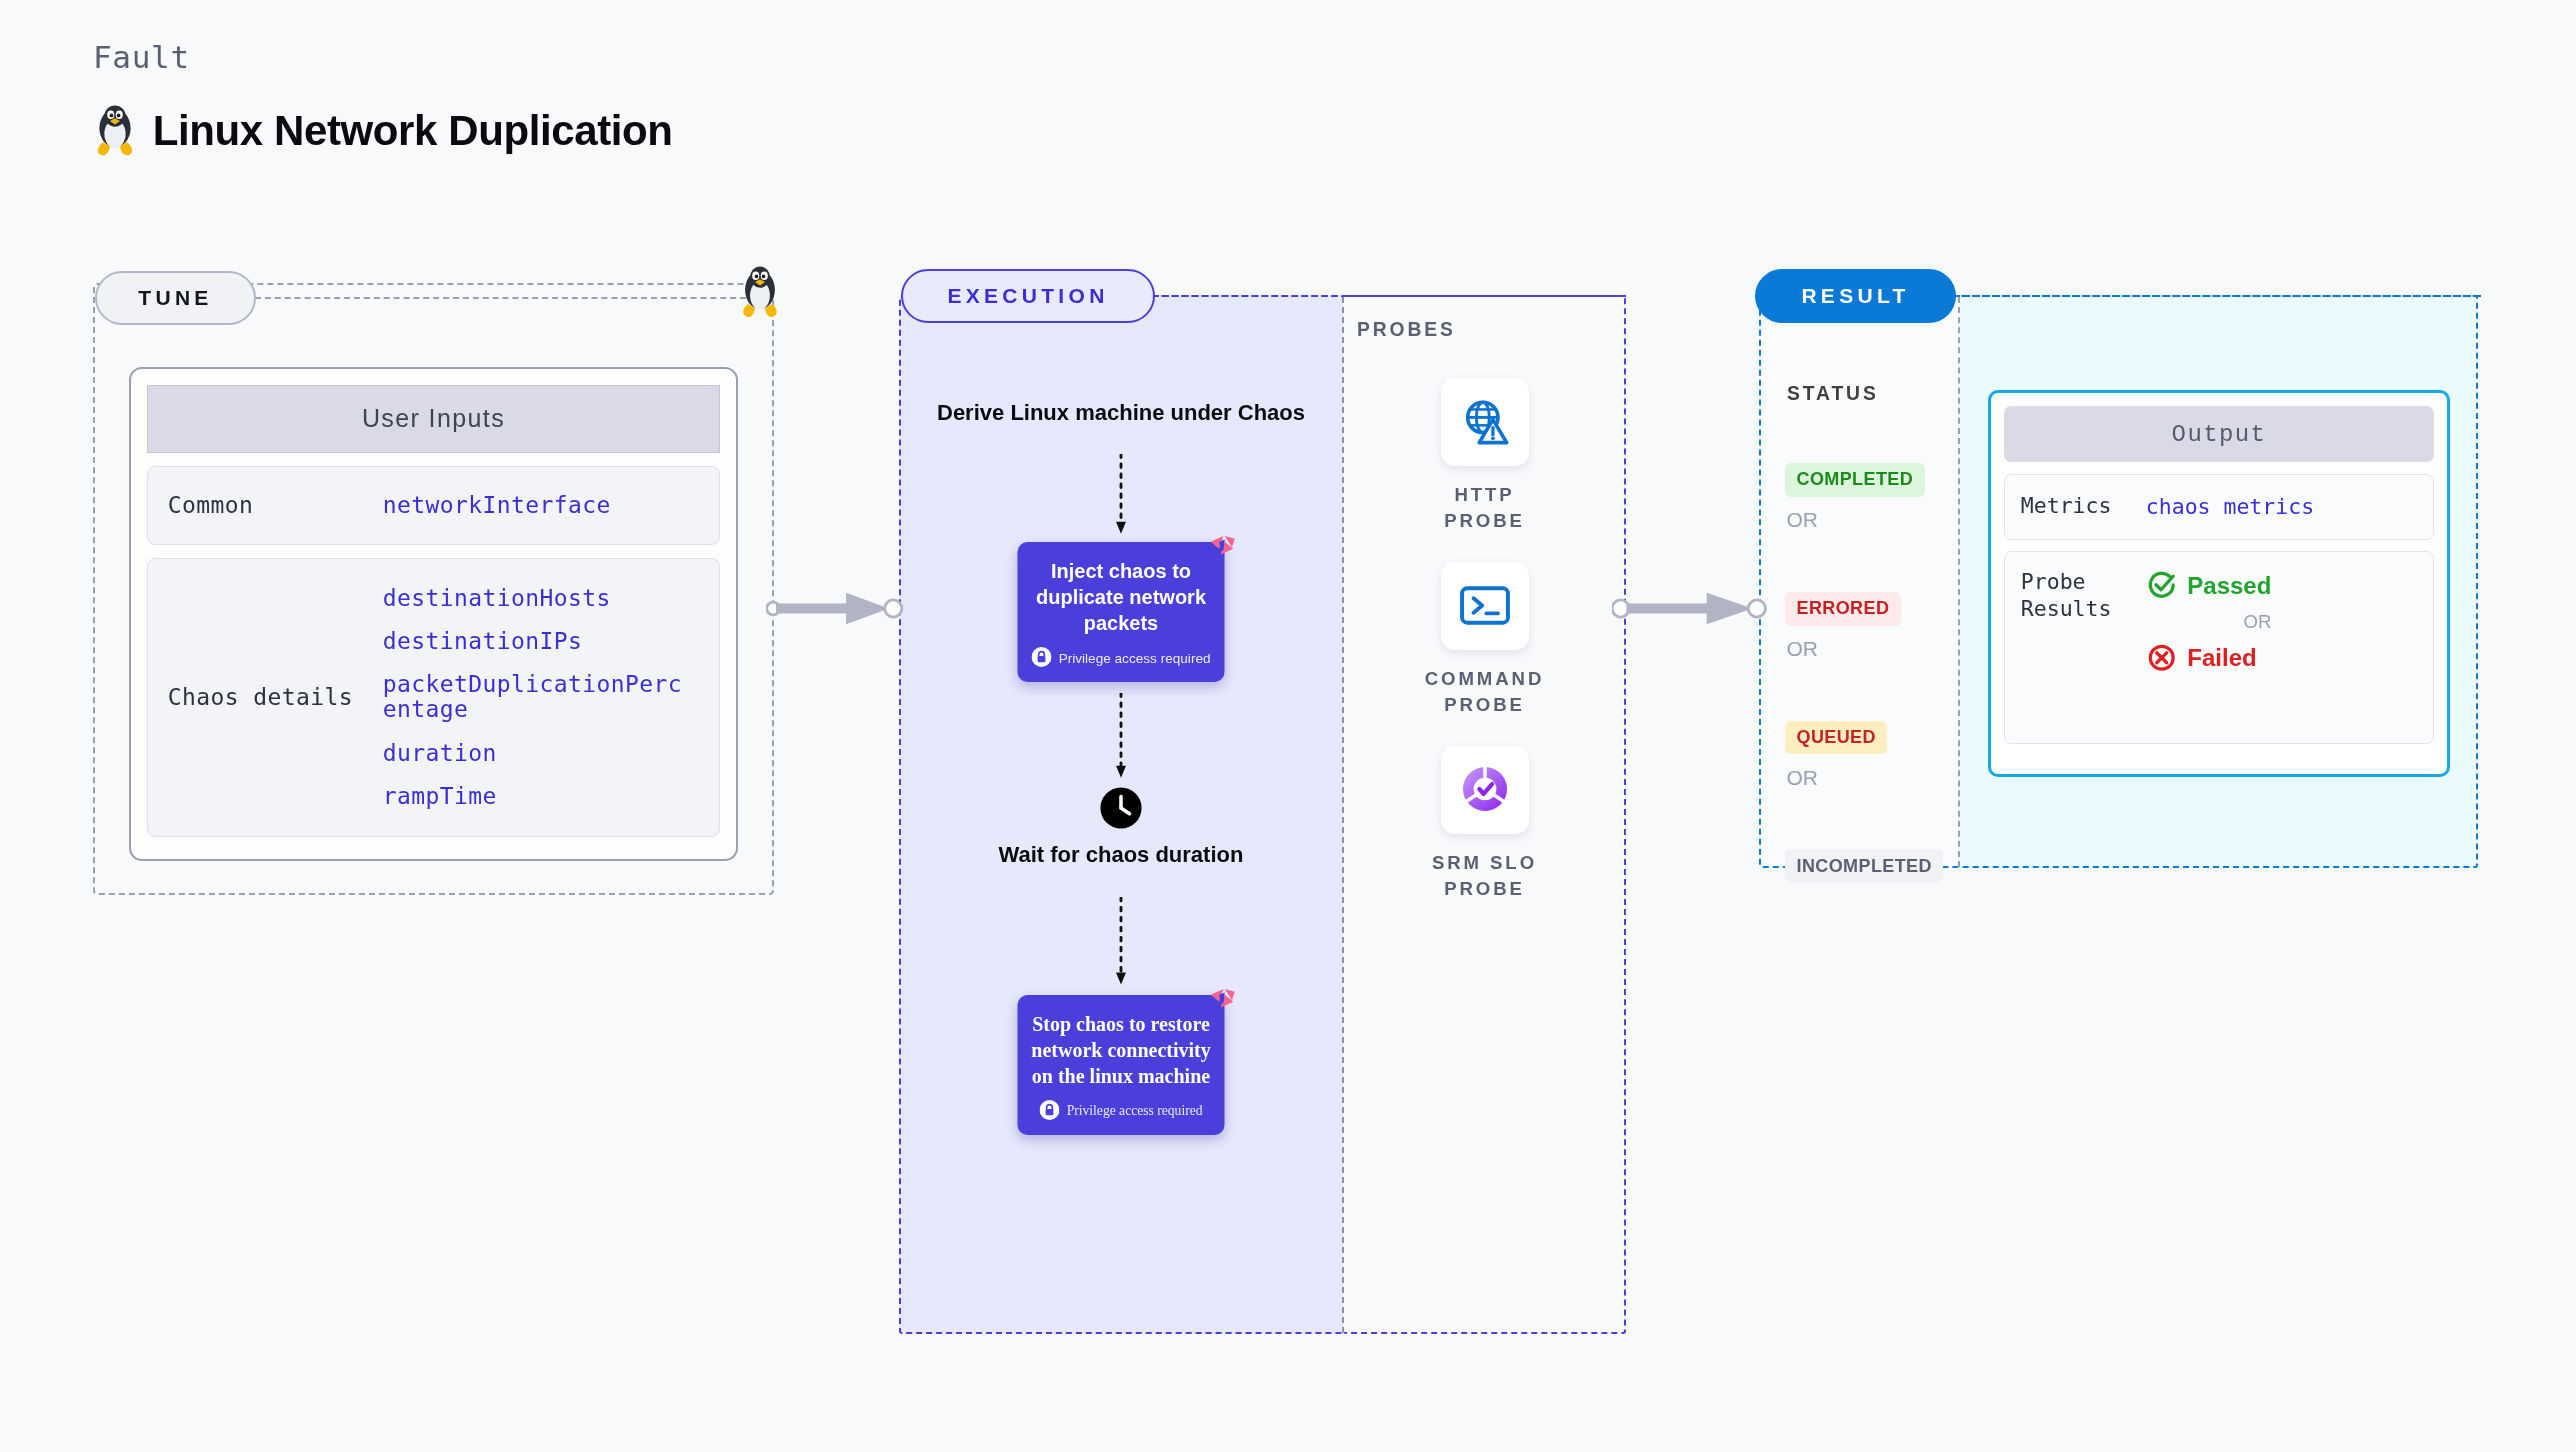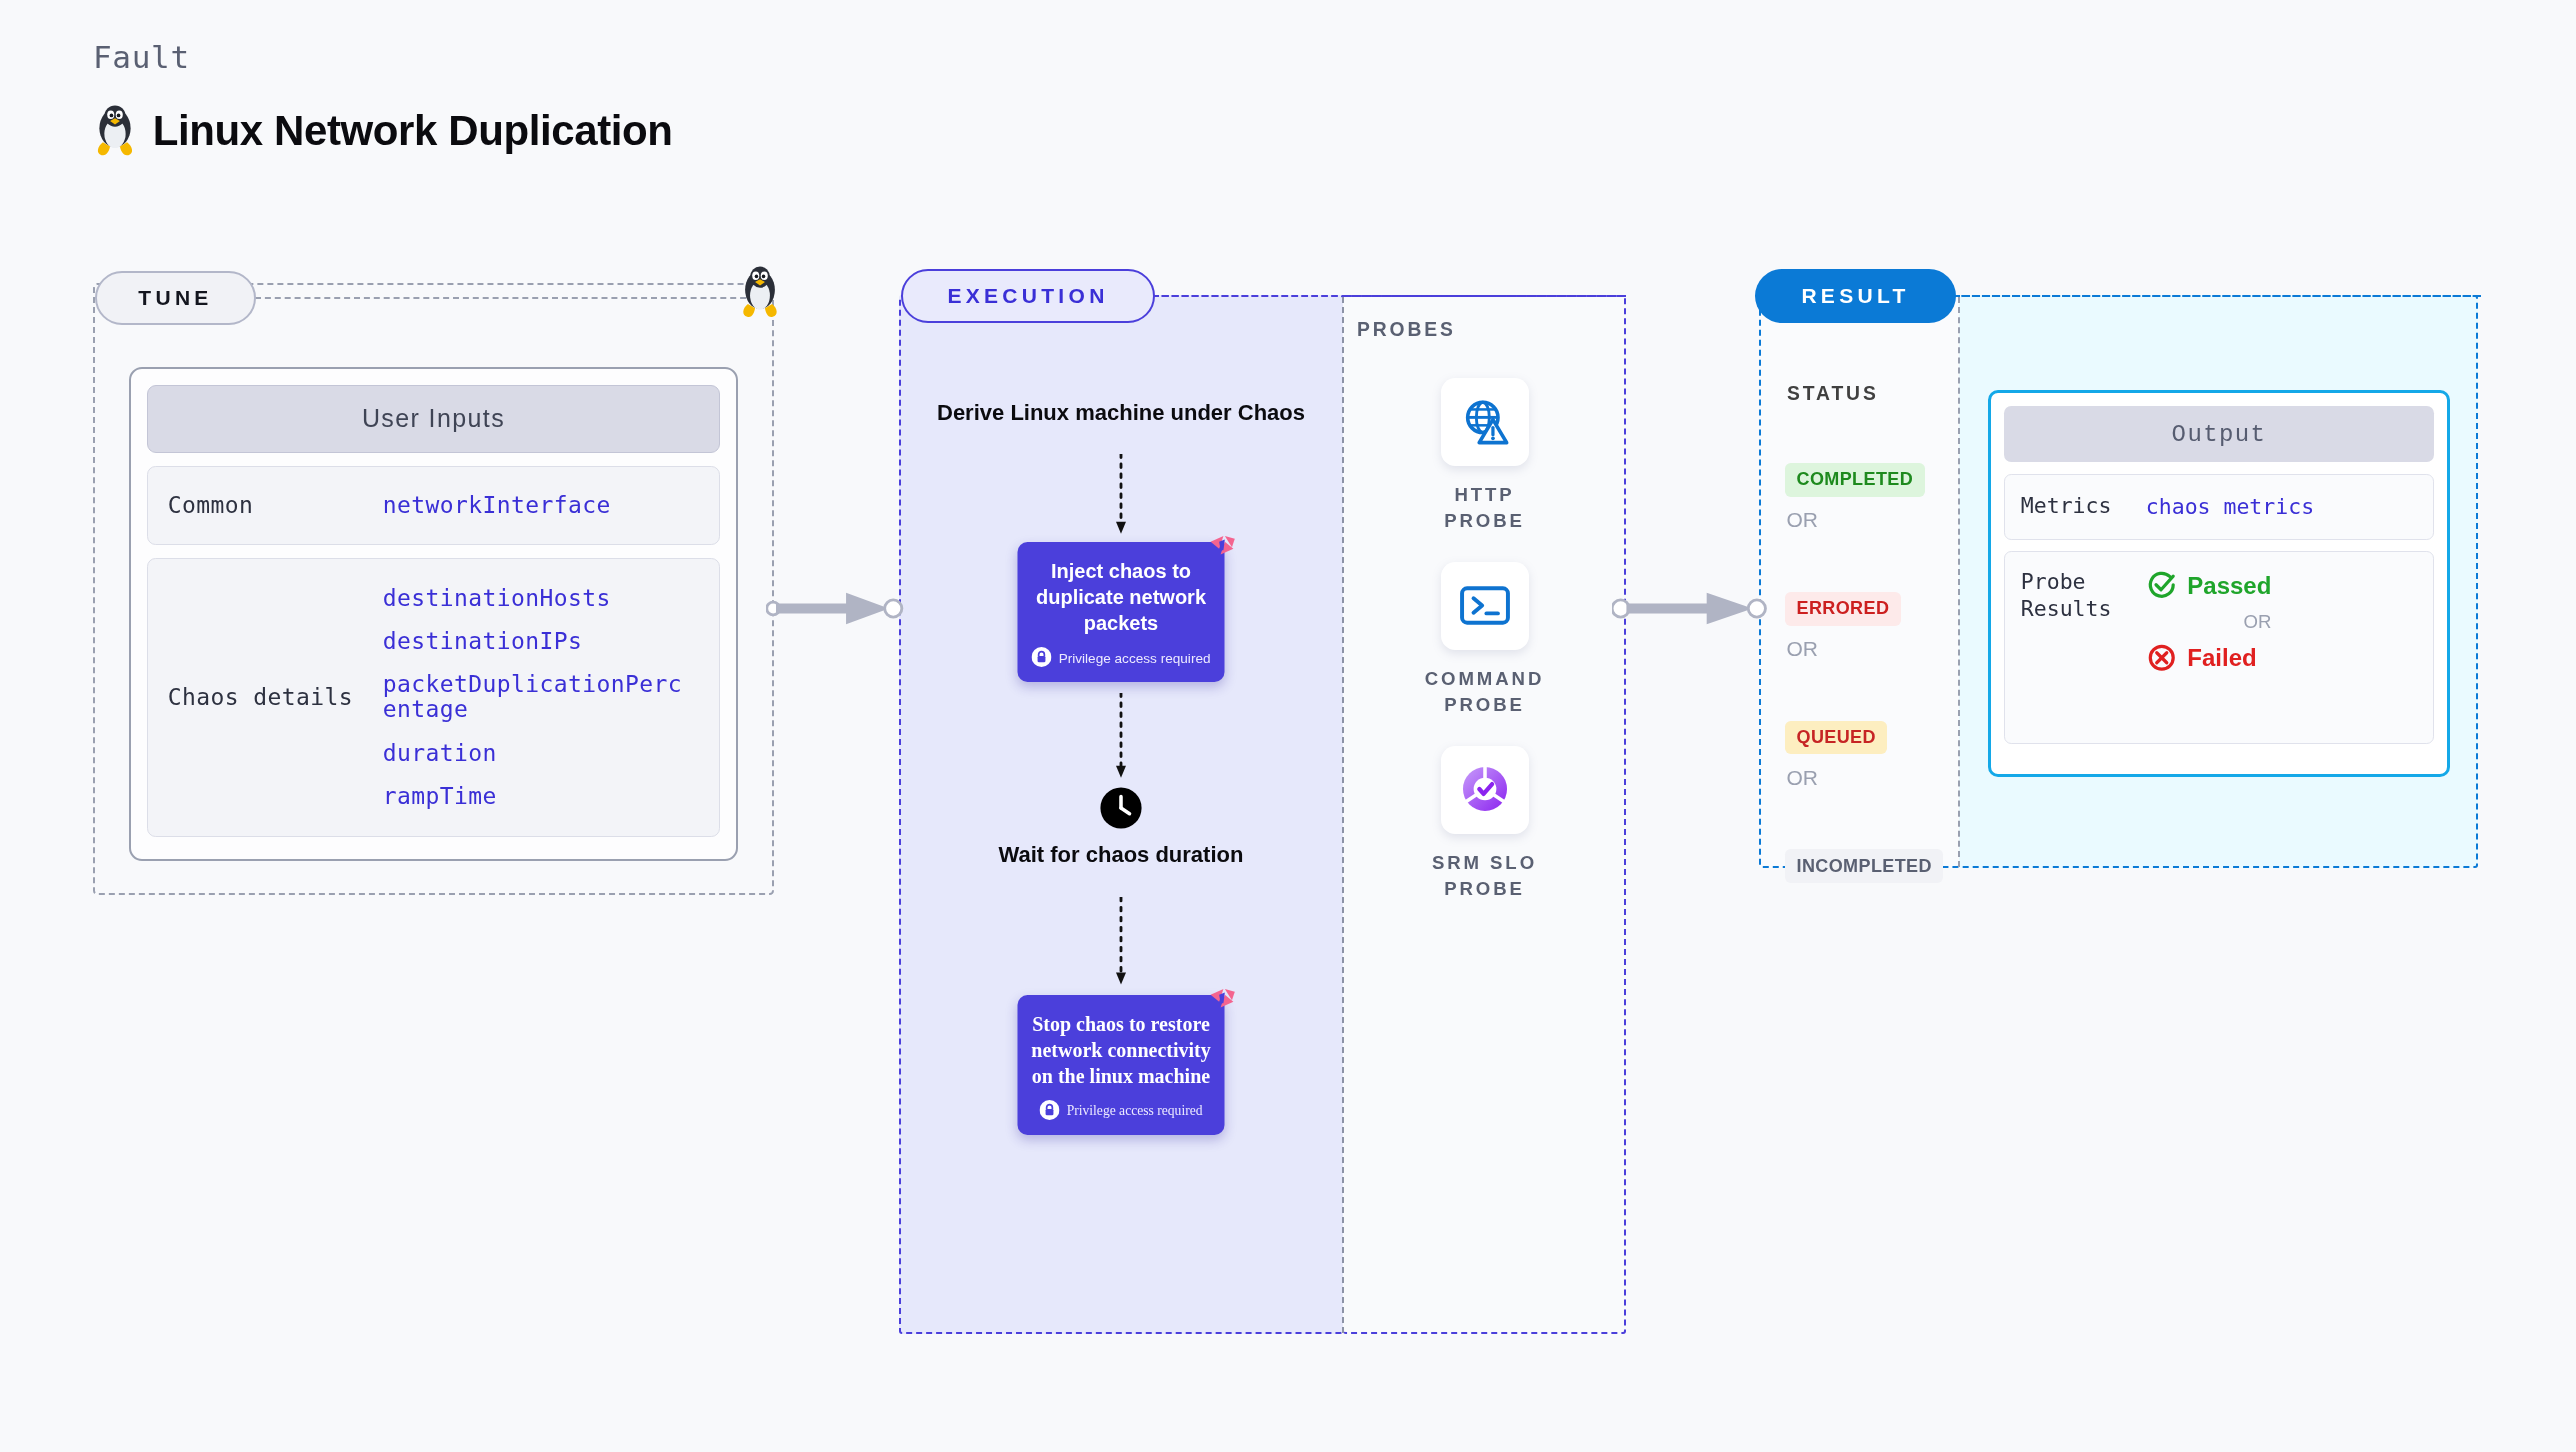--- a/index.html
+++ b/index.html
@@ -53,21 +53,21 @@
   }
   #tux-badge { position: absolute; left: 738px; top: 264px; z-index: 8; }
 
   #tune-card {
     position: absolute; left: 129px; top: 367px; width: 609px; height: 494px;
     background: #fdfdfe; border: 2.9px solid #9aa0b0; border-radius: 13px;
     box-sizing: border-box; padding: 15.8px;
   }
   #user-inputs-header {
     height: 66px; background: #d9dae6; border: 1.4px solid #c3c5d6;
-    border-radius: 9px; display: flex; align-items: center; justify-content: center;
+    border-radius: 0; display: flex; align-items: center; justify-content: center;
     font-size: 25px; color: #3f4455; letter-spacing: 1.4px; font-weight: 500;
   }
   .io-block {
     margin-top: 13px; background: #f3f4f8; border: 1.4px solid #dcdee8;
     border-radius: 8.6px; box-sizing: border-box;
     padding: 17px 20px; display: flex; align-items: center;
   }
   .io-label {
     width: 215px; flex: none; font-size: 23px; color: #2d3140;
     letter-spacing: 0.4px; line-height: 1.25;

